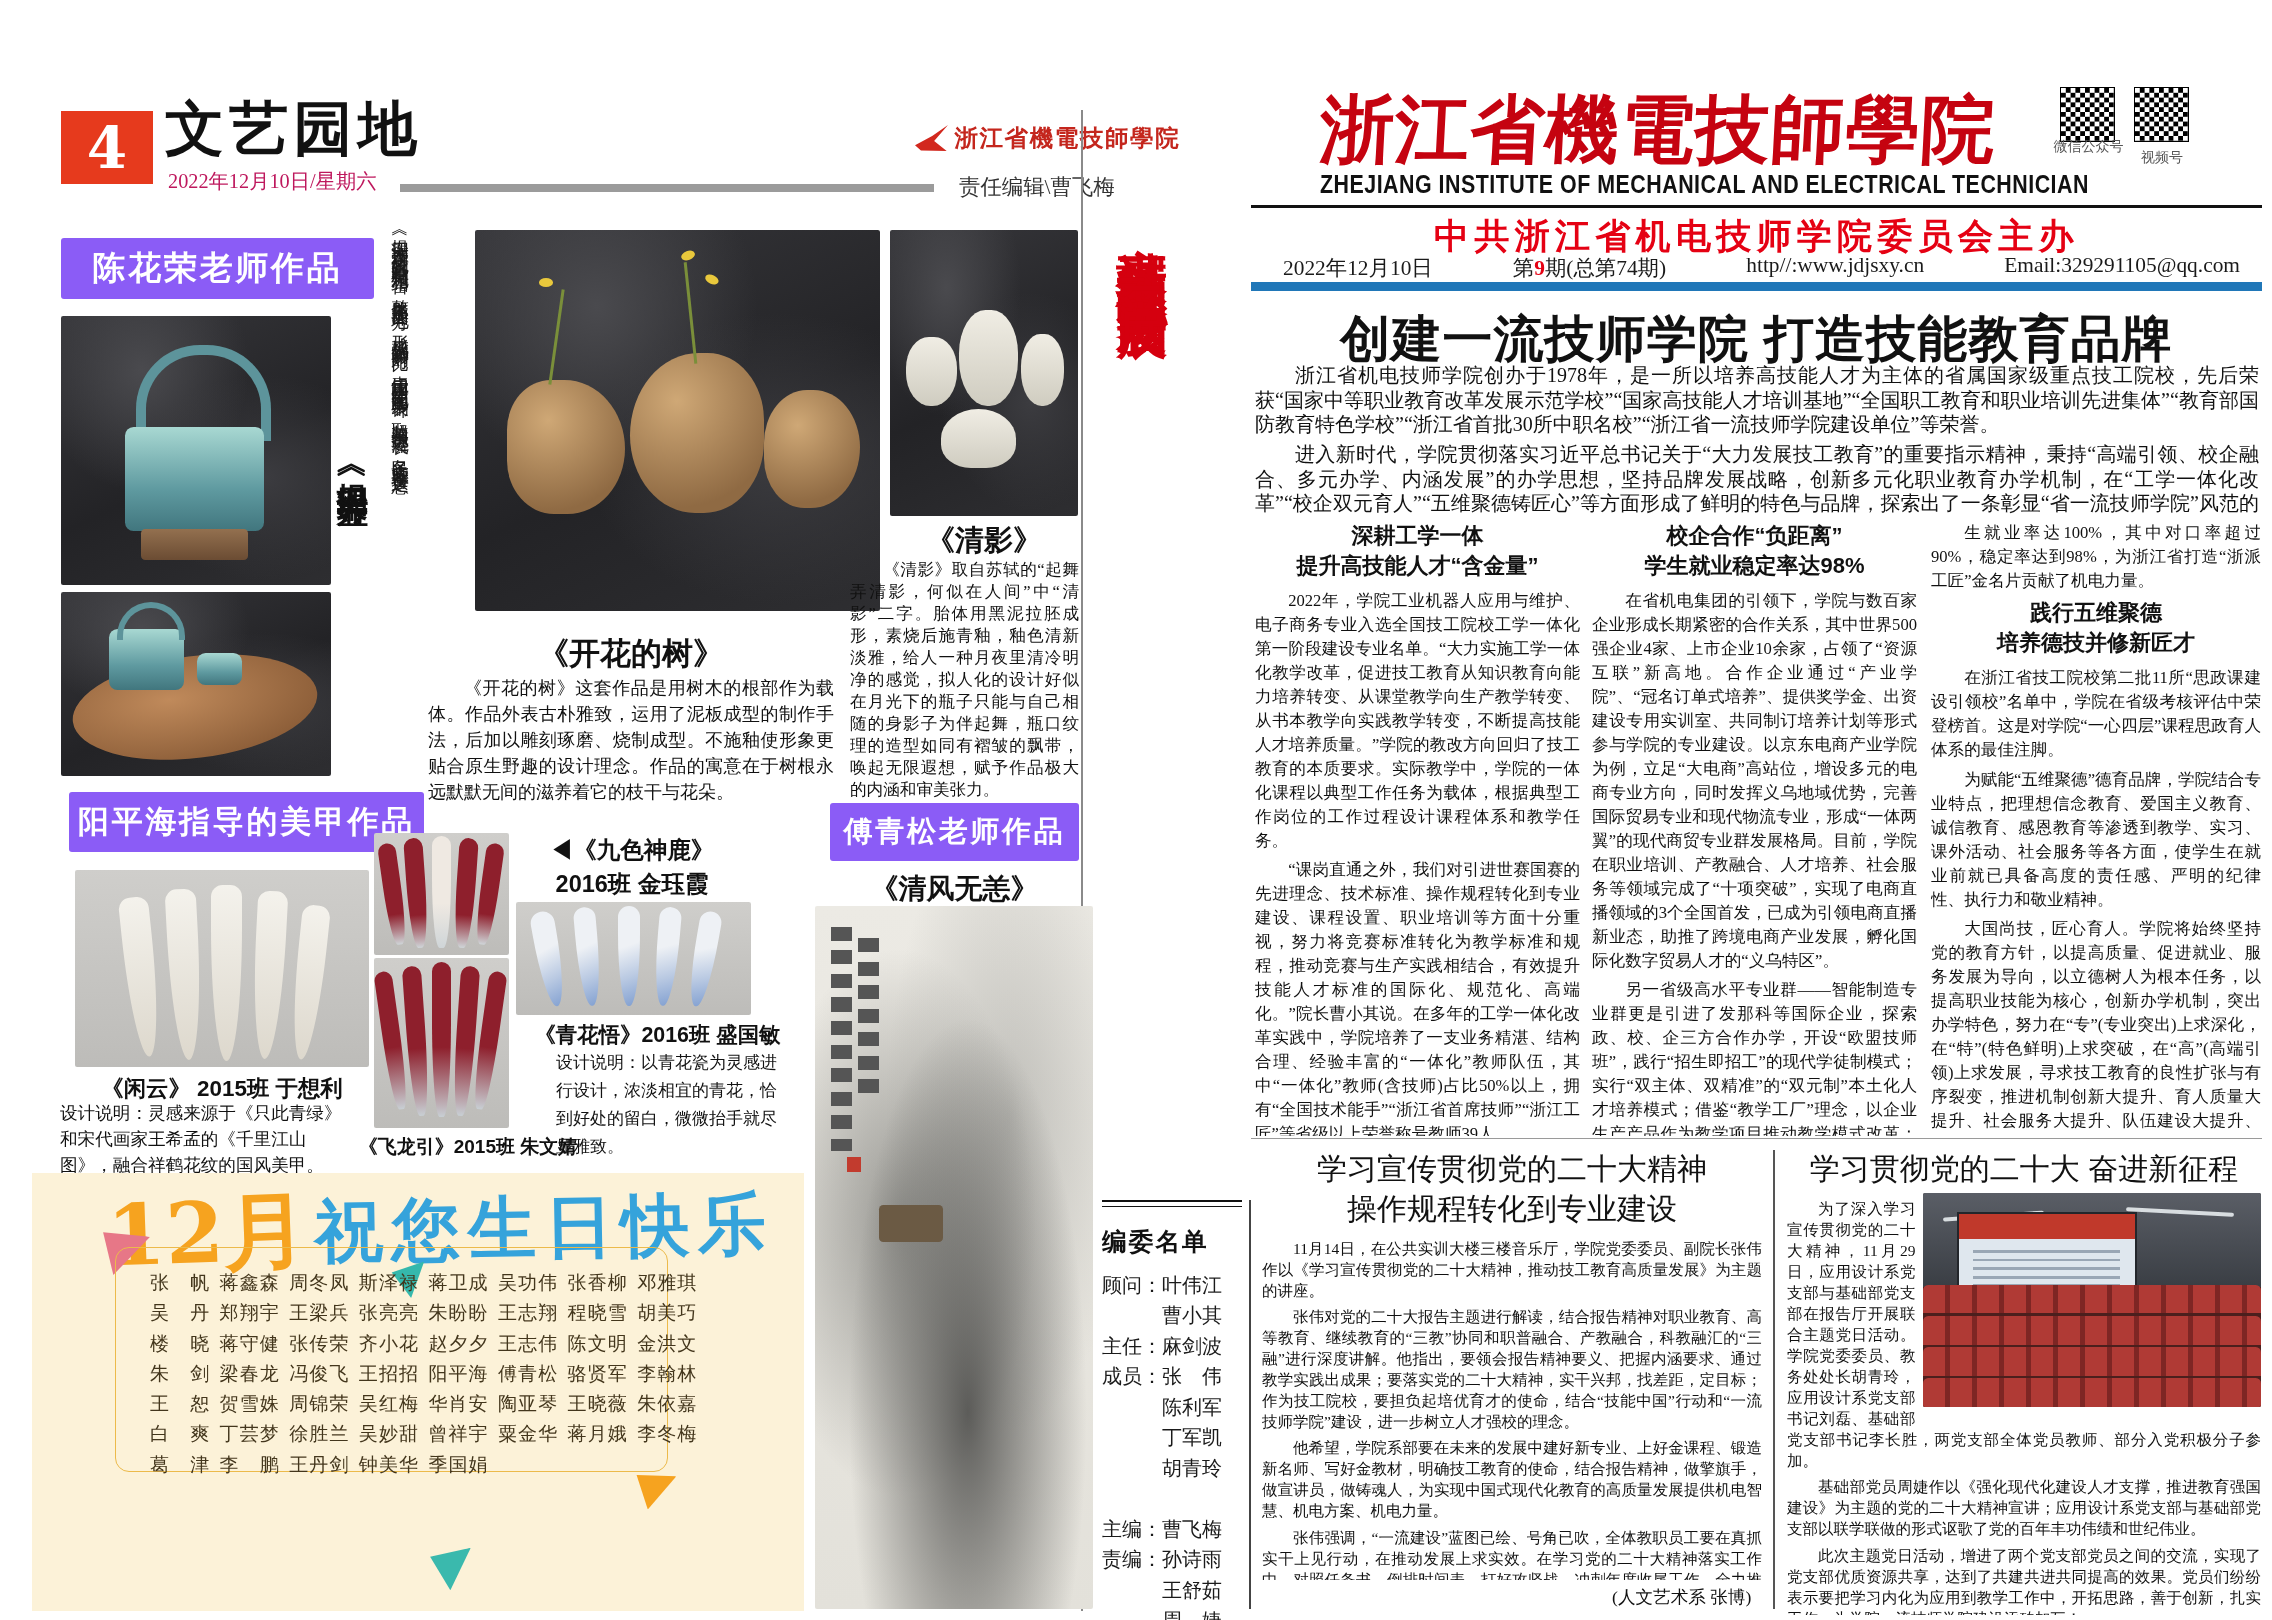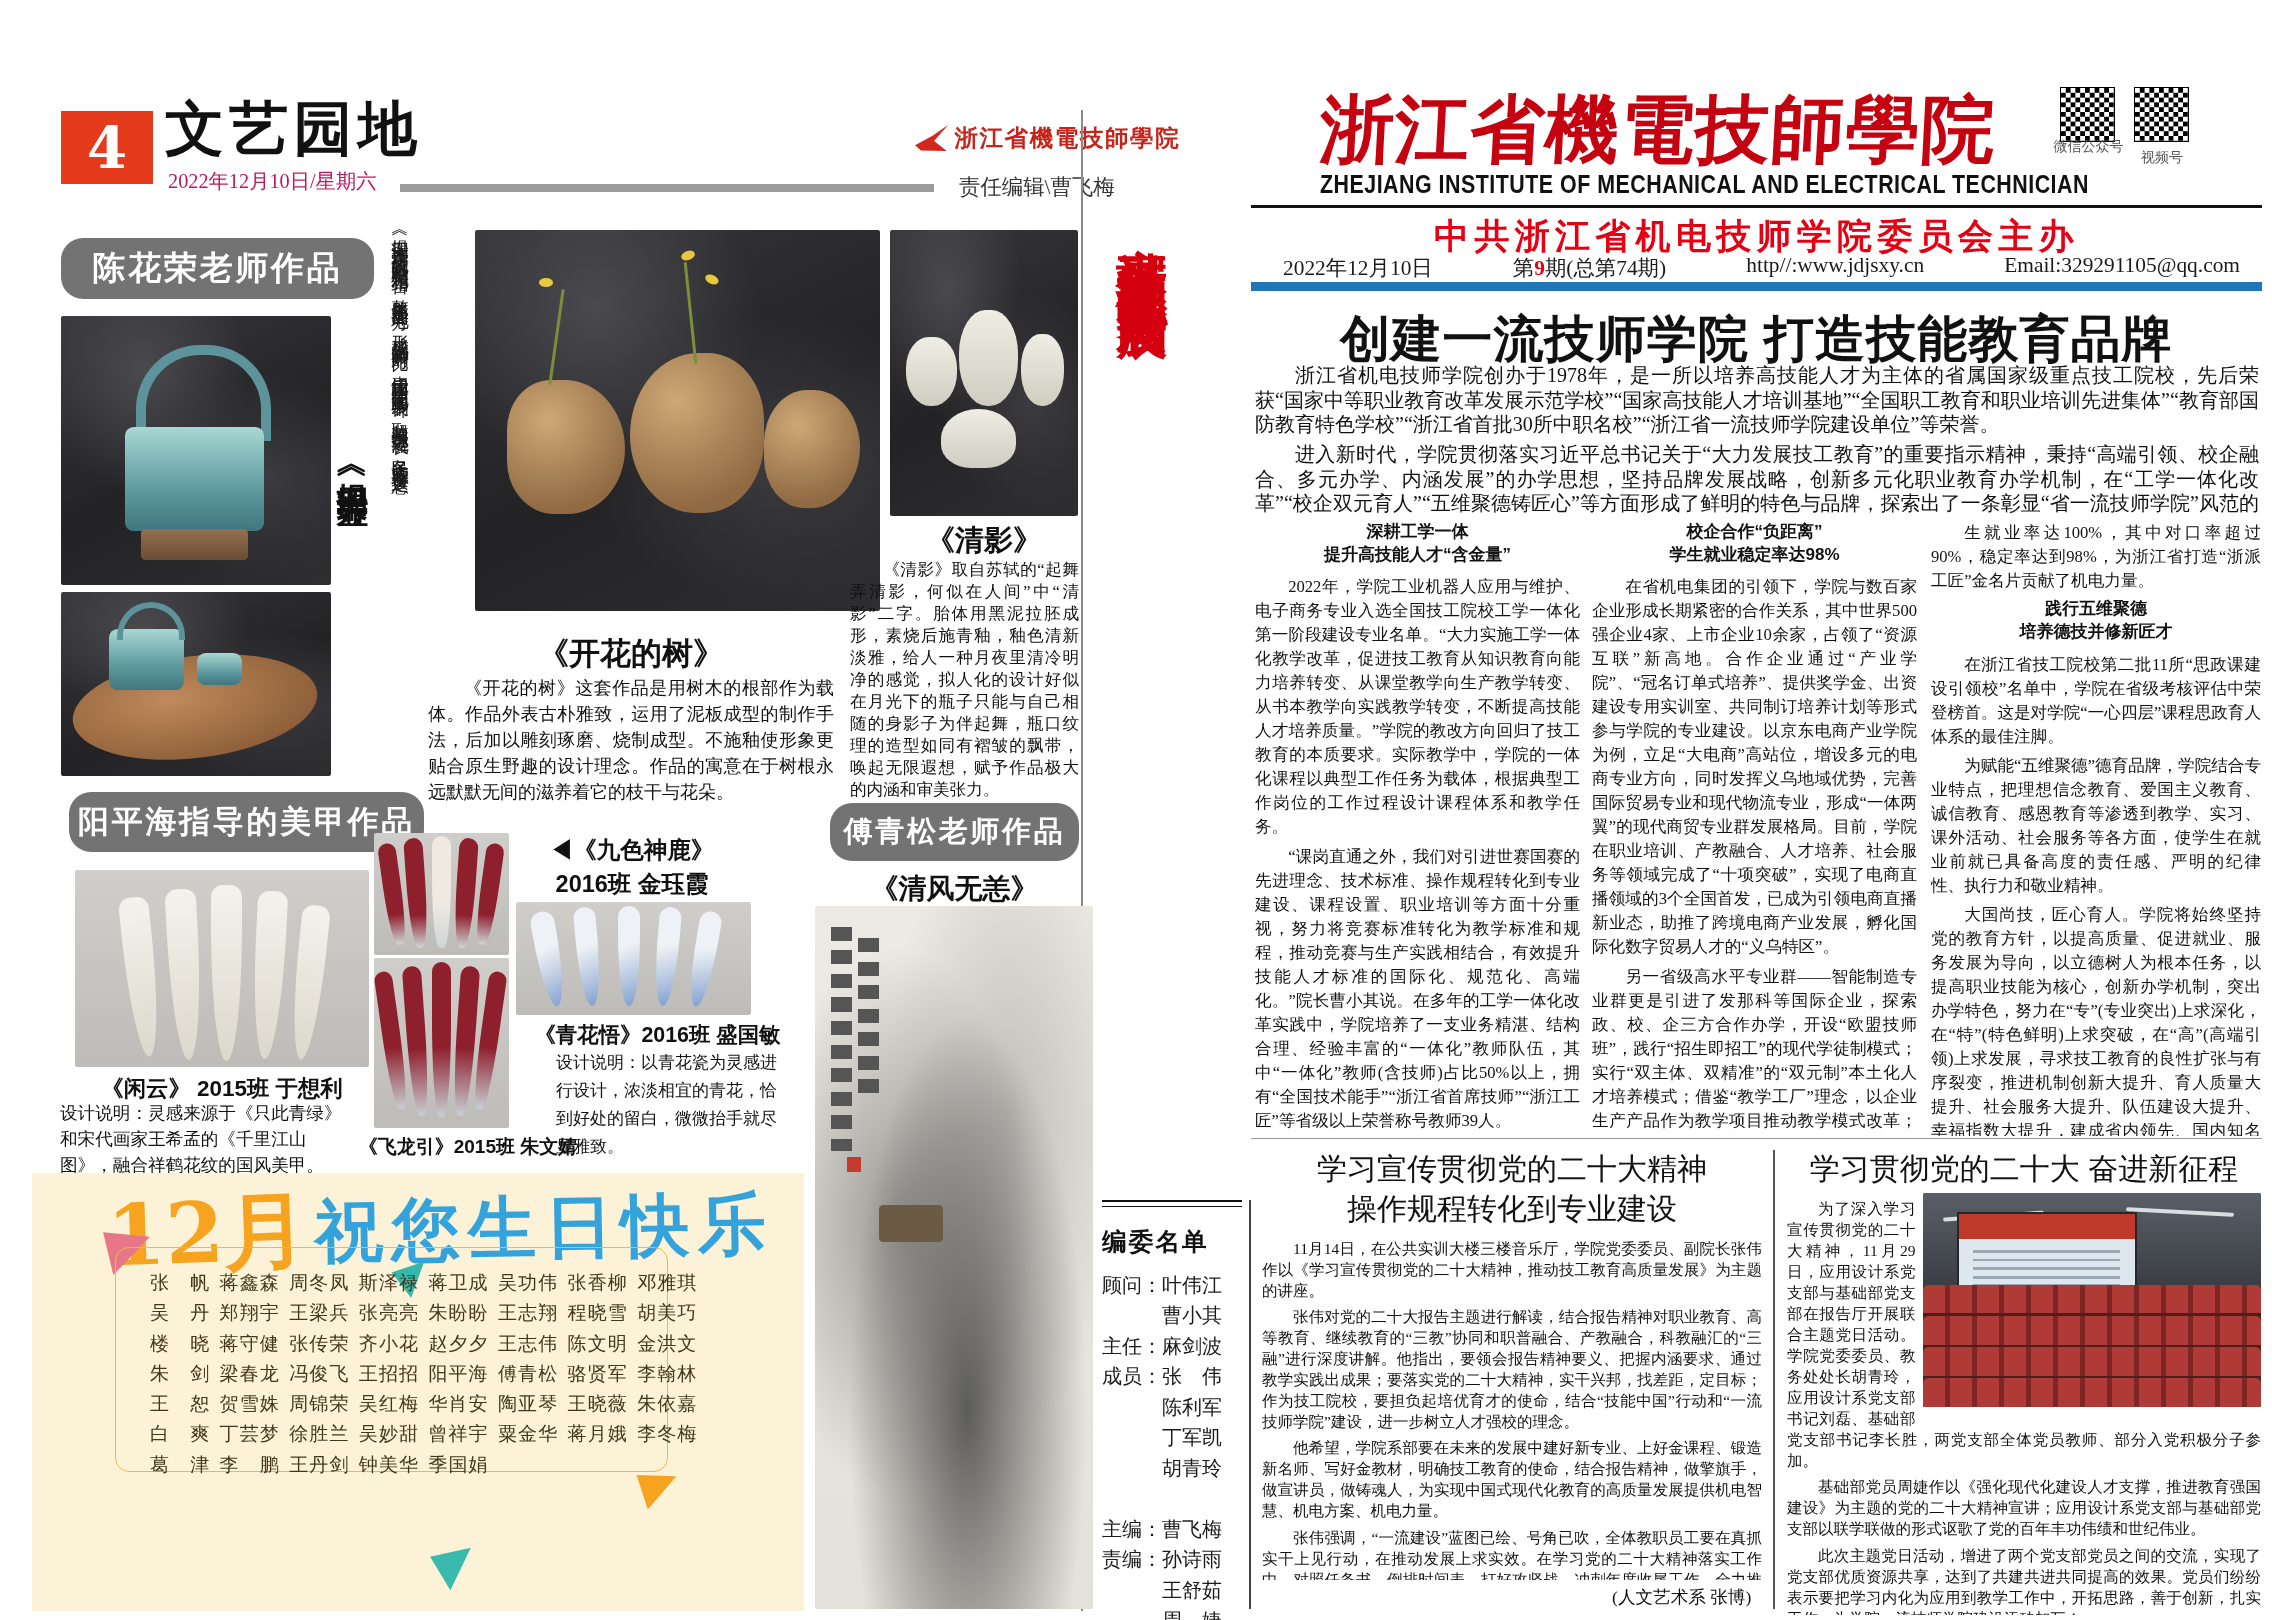--- a/index.html
+++ b/index.html
@@ -5,26 +5,26 @@
   html,body{margin:0;padding:0;}
   body{width:2273px;height:1620px;position:relative;background:#ffffff;
        font-family:"Liberation Sans",sans-serif;color:#111;}
   .abs{position:absolute;}
   .photo{position:absolute;overflow:hidden;border-radius:2.1px;}
   .dark{background:
     radial-gradient(ellipse at 30% 20%, #4a4a4e 0%, rgba(0,0,0,0) 40%),
     radial-gradient(ellipse at 75% 60%, #3c3c40 0%, rgba(0,0,0,0) 45%),
     linear-gradient(155deg,#37373b 0%, #232326 55%, #2e2e31 100%);}
   .graybg{background:linear-gradient(180deg,#cfcecb,#bdbcb9);}
-  .badge{position:absolute;background:#737373;border-radius:22px;color:#fff;font-weight:bold;
+  .badge{position:absolute;background:#8b5cf6;border-radius:3px;color:#fff;font-weight:bold;
          display:flex;align-items:center;justify-content:center;letter-spacing:2.7px;}
   .vline{position:absolute;background:#7c7c7c;width:1.6px;}
   .para{margin:0 0 5.3px 0;text-indent:2em;text-align:justify;}
   .serif{font-family:"Liberation Serif",serif;}
-  .colhead{text-align:center;font-weight:bold;font-size:17px;line-height:1.35;font-family:"Liberation Sans",sans-serif;}
+  .colhead{text-align:center;font-weight:bold;font-size:22px;line-height:1.35;font-family:"Liberation Sans",sans-serif;}
   .colbody{font-family:"Liberation Serif",serif;font-size:16.6px;line-height:24px;text-align:justify;}
   .tri{position:absolute;clip-path:polygon(8% 12%, 100% 0%, 45% 100%);}
   .cap{position:absolute;font-weight:bold;text-align:center;}
   
   #pg4-box{left:61px;top:111px;width:92px;height:73px;background:#e63a1d;color:#fff;
            display:flex;align-items:center;justify-content:center;font:bold 58px "DejaVu Serif",serif;}
   #sec-title{left:165px;top:100px;font-weight:bold;font-size:59px;letter-spacing:5.3px;line-height:1;}
   #date-line{left:168px;top:167px;font-size:20.3px;color:#be185d;font-family:"Liberation Serif",serif;}
   #head-gray-line{left:400px;top:184px;width:534px;height:7.5px;background:#9b9b9b;}
   #logo{left:915px;top:122px;display:flex;align-items:center;gap:6.4px;}

